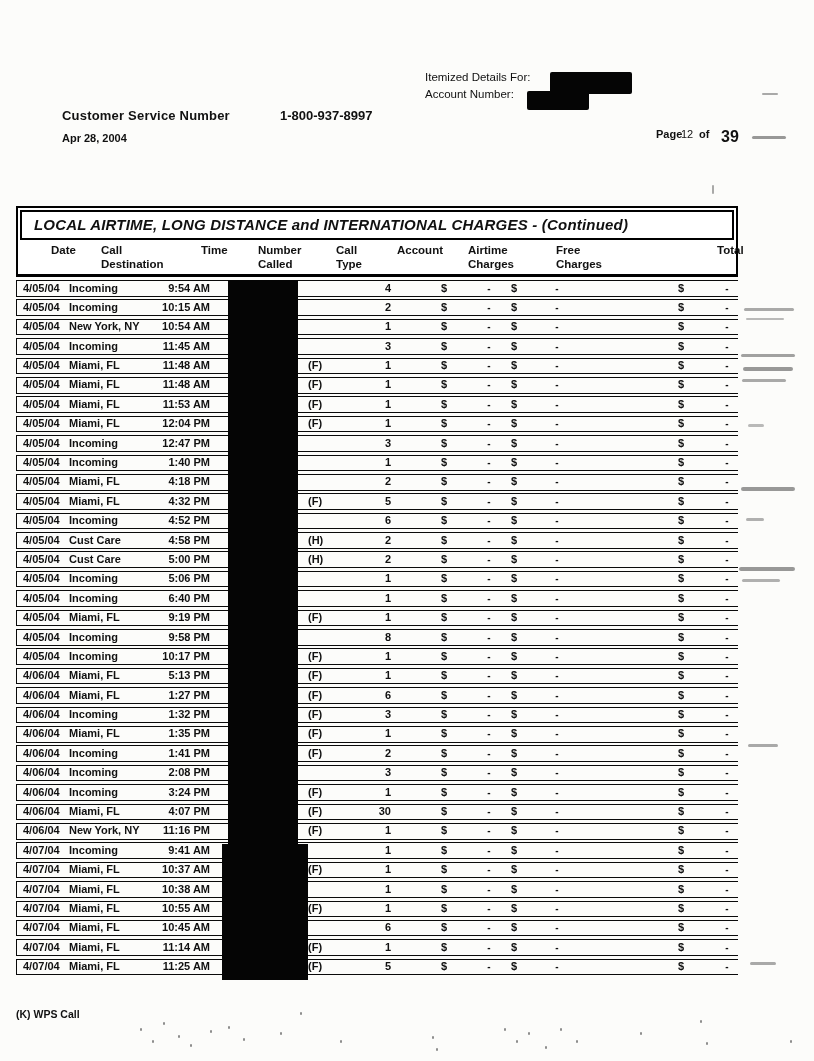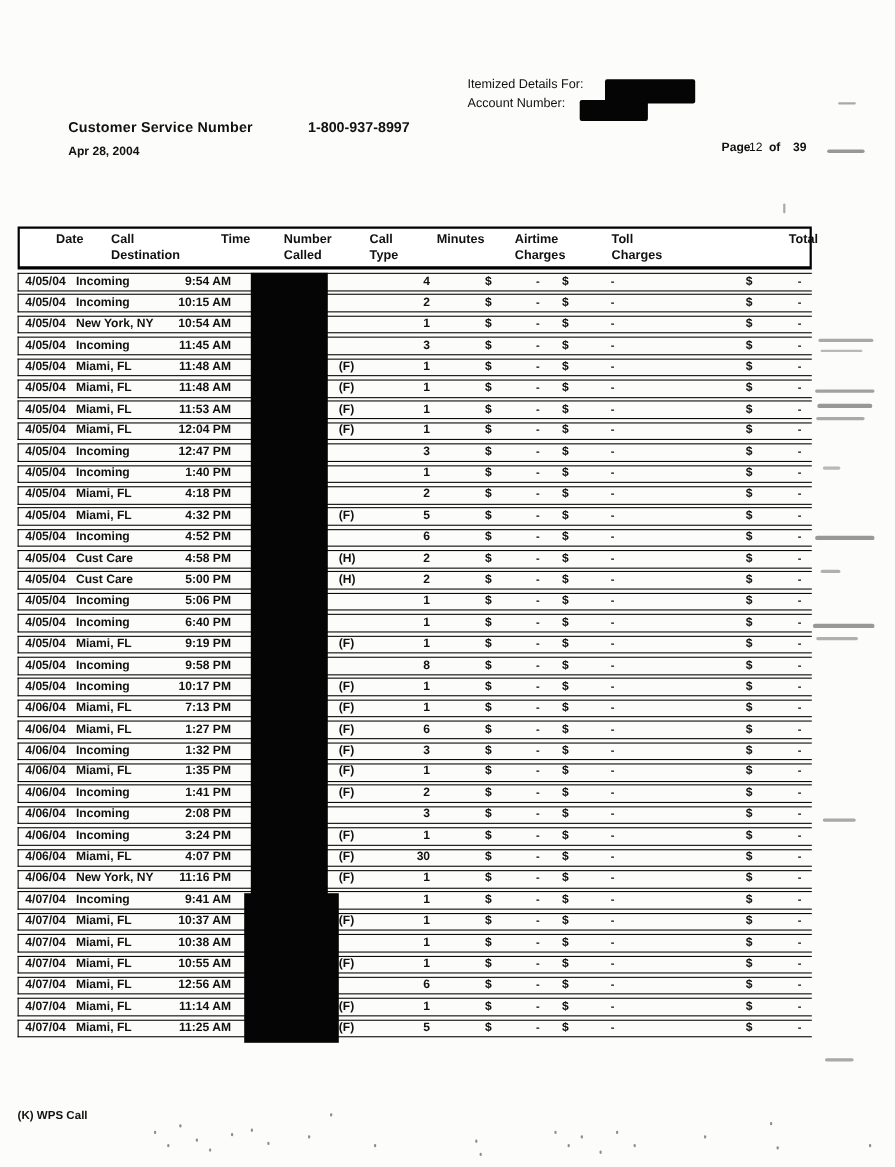--- a/index.html
+++ b/index.html
@@ -15,21 +15,21 @@
   .itemized-label{left:425px;top:71px;font-size:11.5px;}
   .account-label{left:425px;top:88px;font-size:11.5px;}
   .redact1{left:550px;top:72px;width:82px;height:22px;background:#050505;border-radius:2px;}
   .redact2{left:527px;top:91px;width:62px;height:19px;background:#050505;border-radius:2px;}
   .cs-label{left:62px;top:108px;font-size:13px;font-weight:700;letter-spacing:.2px;}
   .cs-number{left:280px;top:108px;font-size:13px;font-weight:700;}
   .stmt-date{left:62px;top:132px;font-size:11px;font-weight:700;}
   .page-label{left:644px;top:128px;font-size:11px;font-weight:600;margin-left:12px;}
   .page-num{left:681px;top:128px;font-size:11px;font-weight:400;}
   .of-label{left:699px;top:128px;font-size:11px;font-weight:600;}
-  .page-count{left:721px;top:128px;font-size:11px;font-weight:700;}
+  .page-count{left:721px;top:128px;font-size:16px;font-weight:700;}
 
   
   .table{left:16px;top:206px;width:722px;}
   .head-box{border:2.5px solid #000;border-bottom:3.5px solid #000;background:#fff;}
   .title-box{margin:2px 2px 0 2px;border:2px solid #000;height:26px;line-height:25px;
     padding-left:12px;font-size:15px;font-weight:700;font-style:italic;letter-spacing:.2px;}
   .head-row{position:relative;height:34px;font-size:11.5px;font-weight:700;}
   .hcell{position:absolute;top:3px;line-height:14px;white-space:pre;padding-left:31px;}
   .h0{left:2px;} .h1{left:52px;} .h2{left:152px;} .h3{left:209px;} .h4{left:287px;}
   .h5{left:348px;} .h6{left:419px;} .h7{left:507px;} .h8{left:668px;}
@@ -74,33 +74,34 @@
   <div class="abs cs-number">1-800-937-8997</div>
   <div class="abs stmt-date">Apr 28, 2004</div>
 
   <div class="abs page-label">Page</div>
   <div class="abs page-num">12</div>
   <div class="abs of-label">of</div>
   <div class="abs page-count">39</div>
 
   <div class="abs table">
     <div class="head-box">
+      <div class="title-box">LOCAL AIRTIME, LONG DISTANCE and INTERNATIONAL CHARGES - (Continued)</div>
       <div class="head-row">
           <span class="hcell h0">Date</span>
           <span class="hcell h1">Call
 Destination</span>
           <span class="hcell h2">Time</span>
           <span class="hcell h3">Number
 Called</span>
           <span class="hcell h4">Call
 Type</span>
-          <span class="hcell h5">Minutes</span>
+          <span class="hcell h5">Account</span>
           <span class="hcell h6">Airtime
 Charges</span>
-          <span class="hcell h7">Toll
+          <span class="hcell h7">Free
 Charges</span>
           <span class="hcell h8">Total</span>
         </div>
     </div>
     <div class="rows-wrap">
 
     <div class="t-row">
           <span class="c-date">4/05/04</span>
           <span class="c-dest">Incoming</span>
           <span class="c-time">9:54 AM</span>
@@ -345,21 +346,21 @@
           <span class="c-cur1">$</span>
           <span class="c-dash1 dash">-</span>
           <span class="c-cur2">$</span>
           <span class="c-dash2 dash">-</span>
           <span class="c-cur3">$</span>
           <span class="c-dash3 dash">-</span>
         </div>
         <div class="t-row">
           <span class="c-date">4/06/04</span>
           <span class="c-dest">Miami, FL</span>
-          <span class="c-time">7:13 PM</span>
+          <span class="c-time">5:13 PM</span>
           <span class="c-type">(F)</span>
           <span class="c-min">1</span>
           <span class="c-cur1">$</span>
           <span class="c-dash1 dash">-</span>
           <span class="c-cur2">$</span>
           <span class="c-dash2 dash">-</span>
           <span class="c-cur3">$</span>
           <span class="c-dash3 dash">-</span>
         </div>
         <div class="t-row">
@@ -511,21 +512,21 @@
           <span class="c-cur1">$</span>
           <span class="c-dash1 dash">-</span>
           <span class="c-cur2">$</span>
           <span class="c-dash2 dash">-</span>
           <span class="c-cur3">$</span>
           <span class="c-dash3 dash">-</span>
         </div>
         <div class="t-row">
           <span class="c-date">4/07/04</span>
           <span class="c-dest">Miami, FL</span>
-          <span class="c-time">12:56 AM</span>
+          <span class="c-time">10:45 AM</span>
           <span class="c-min">6</span>
           <span class="c-cur1">$</span>
           <span class="c-dash1 dash">-</span>
           <span class="c-cur2">$</span>
           <span class="c-dash2 dash">-</span>
           <span class="c-cur3">$</span>
           <span class="c-dash3 dash">-</span>
         </div>
         <div class="t-row">
           <span class="c-date">4/07/04</span>

